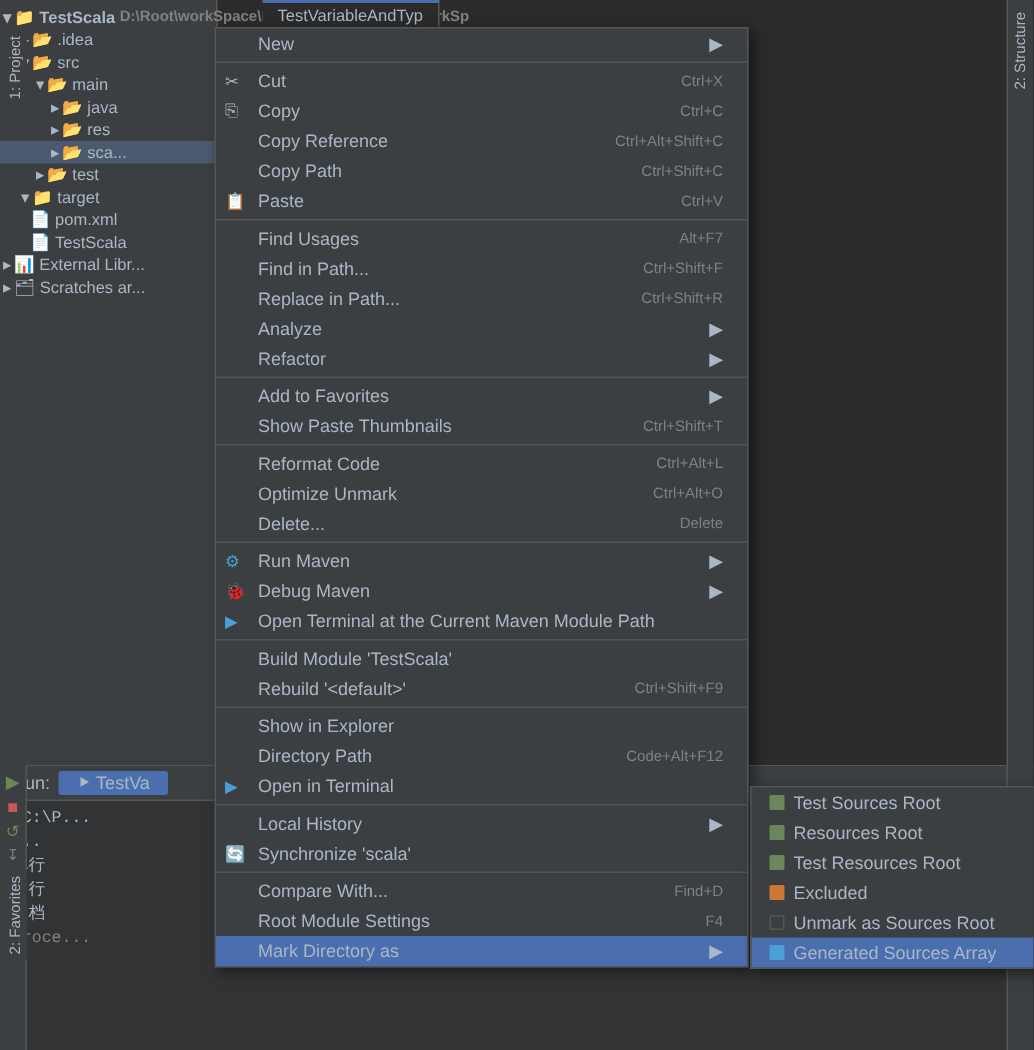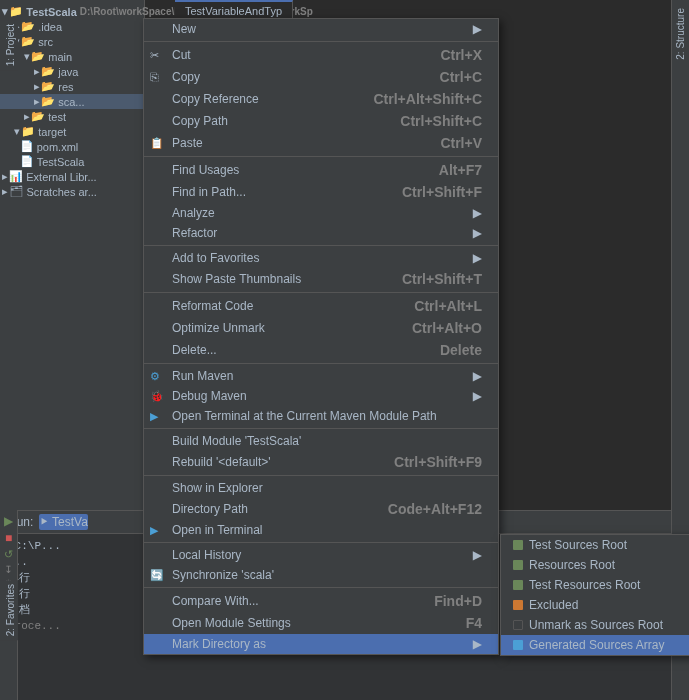--- a/index.html
+++ b/index.html
@@ -72,21 +72,21 @@
     .menu-item {
       display: flex;
       align-items: center;
       justify-content: space-between;
       padding: 3px 16px 3px 28px;
       cursor: pointer;
       position: relative;
       white-space: nowrap;
     }
     .menu-item.highlighted { background: #4b6eaf; }
-    .menu-item .shortcut { color: #808080; font-size: 14px; font-weight: bold; }
+    .menu-item .shortcut { color: #808080; font-size: 10px; }
     .menu-item .arrow { color: #a9b7c6; margin-left: 8px; }
     .menu-item .icon-left {
       position: absolute;
       left: 6px;
       font-size: 11px;
     }
     .menu-separator {
       height: 1px;
       background: #555;
       margin: 2px 0;
@@ -367,20 +367,24 @@
   <div class="menu-separator"></div>
   <div class="menu-item">
     <span>Find Usages</span>
     <span class="shortcut">Alt+F7</span>
   </div>
   <div class="menu-item">
     <span>Find in Path...</span>
     <span class="shortcut">Ctrl+Shift+F</span>
   </div>
   <div class="menu-item">
+    <span>Replace in Path...</span>
+    <span class="shortcut">Ctrl+Shift+R</span>
+  </div>
+  <div class="menu-item">
     <span>Analyze</span>
     <span class="arrow">▶</span>
   </div>
   <div class="menu-item">
     <span>Refactor</span>
     <span class="arrow">▶</span>
   </div>
   <div class="menu-separator"></div>
   <div class="menu-item">
     <span>Add to Favorites</span>
@@ -446,21 +450,21 @@
   <div class="menu-item">
     <span class="icon-left" style="color:#4b9fd5;">🔄</span>
     <span>Synchronize 'scala'</span>
   </div>
   <div class="menu-separator"></div>
   <div class="menu-item">
     <span>Compare With...</span>
     <span class="shortcut">Find+D</span>
   </div>
   <div class="menu-item">
-    <span>Open Module Settings</span>
+    <span>Root Module Settings</span>
     <span class="shortcut">F4</span>
   </div>
   <div class="menu-item highlighted" style="background:#4b6eaf;position:relative;">
     <span>Mark Directory as</span>
     <span class="arrow">▶</span>
 
     <div class="submenu" style="bottom:-2px;left:356px;">
       <div class="submenu-item">
         <span class="sq" style="background:#6a8759;"></span>
         <span>Test Sources Root</span>
@@ -485,21 +489,21 @@
         <span class="sq" style="background:#4b9fd5;"></span>
         <span>Generated Sources Array</span>
       </div>
     </div>
   </div>
 </div>
 
 <div class="run-bar" style="top:510px;height:190px;">
   <div class="run-bar-header">
     <span style="margin-right:6px;">Run:</span>
-    <span style="background:#4b6eaf;padding:1px 0;border-radius:2px;">
+    <span style="background:#4b6eaf;padding:1px 12px;border-radius:2px;">
       <span>⯈ TestVa</span>
     </span>
   </div>
   <div class="run-bar-content">
     <div>"C:\P...</div>
     <div>...</div>
     <div>单行</div>
     <div>多行</div>
     <div>文档</div>
     <div style="color:#808080;">Proce...</div>

